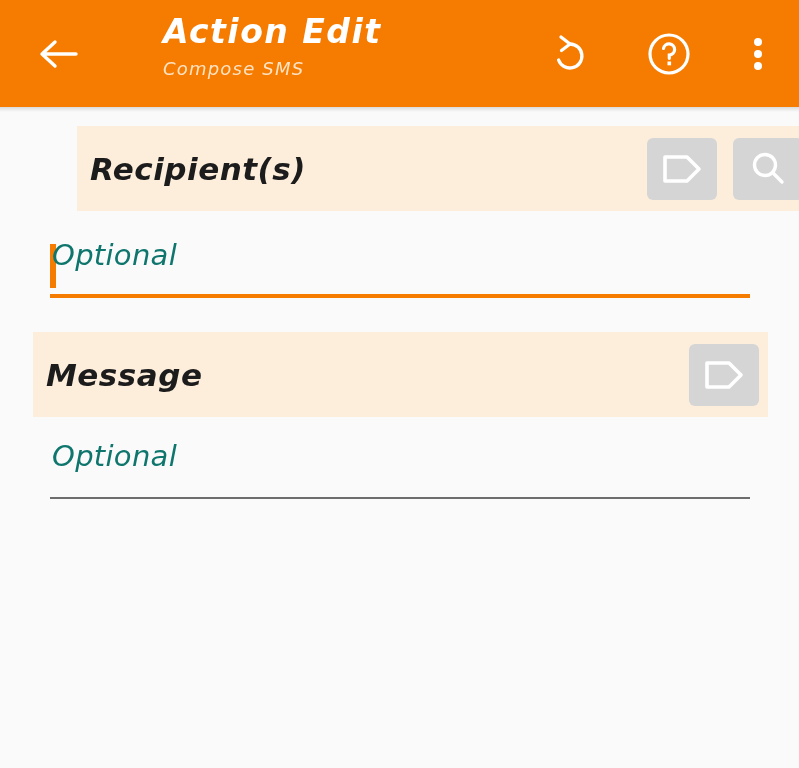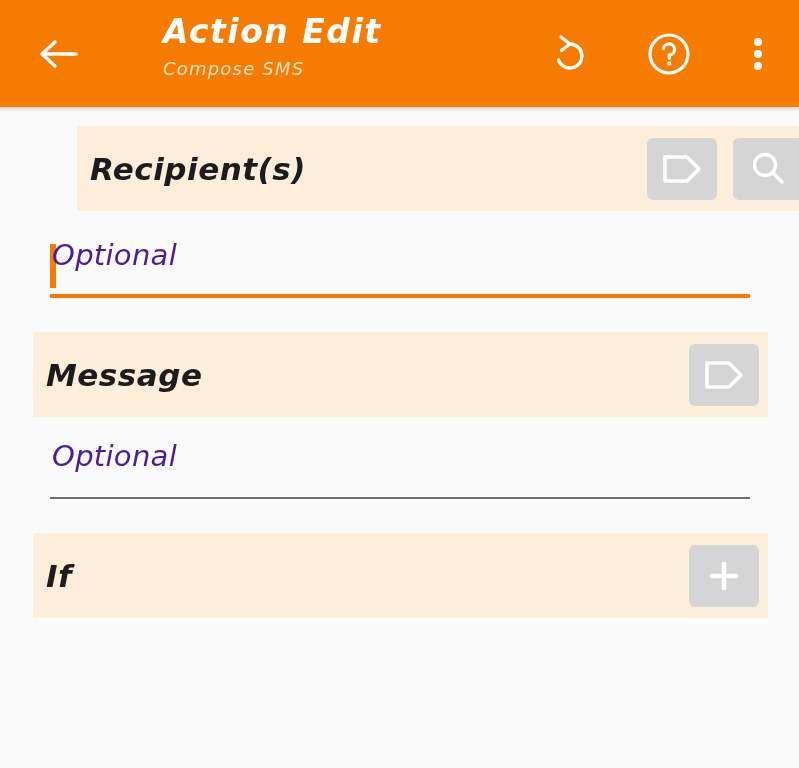--- a/index.html
+++ b/index.html
@@ -131,21 +131,21 @@
     width: 700px;
     height: 62px;
   }
   #field-recipients { top: 236px; }
   #field-message    { top: 437px; }
 
   .field-placeholder {
     position: absolute;
     left: 2px;
     top: 2px;
-    color: #4c1d95;
+    color: #0f766e;
     font-size: 29px;
     font-style: italic;
     letter-spacing: 0.3px;
     white-space: nowrap;
   }
   .field-underline {
     position: absolute;
     left: 0;
     bottom: 0;
     width: 700px;
@@ -237,23 +237,14 @@
         <path d="M4 4 H26 L38 16 L26 28 H4 Z" stroke="#ffffff" stroke-width="3.6" fill="none" stroke-linejoin="round"></path>
       </svg>
     </div>
   </div>
 
   <div class="field" id="field-message">
     <div class="field-placeholder">Optional</div>
     <div class="field-underline underline-unfocused"></div>
   </div>
 
-  <div class="section" id="section-if">
-    <div class="section-label">If</div>
-
-    <div class="icon-btn" id="if-add-btn">
-      <svg width="36" height="36" viewBox="0 0 36 36">
-        <path d="M18 4 V32 M4 18 H32" stroke="#ffffff" stroke-width="4.4" fill="none" stroke-linecap="butt"></path>
-      </svg>
-    </div>
-  </div>
 
 </div>
 
 </body></html>

